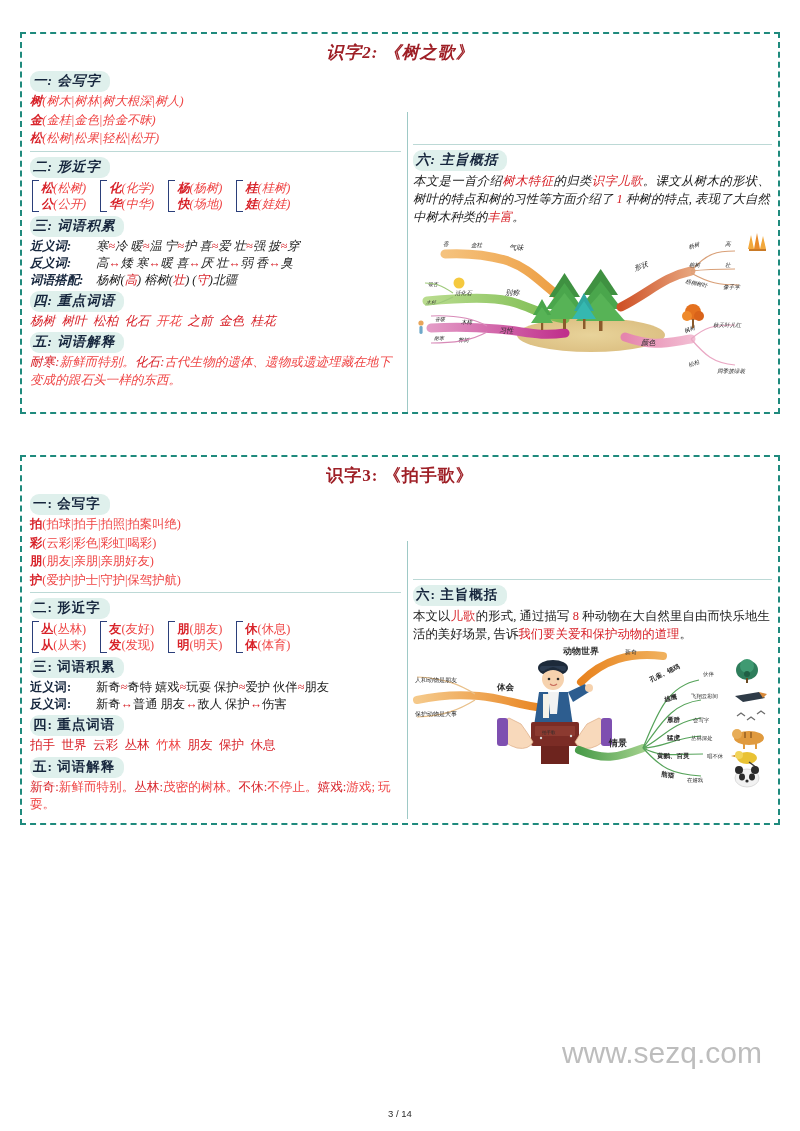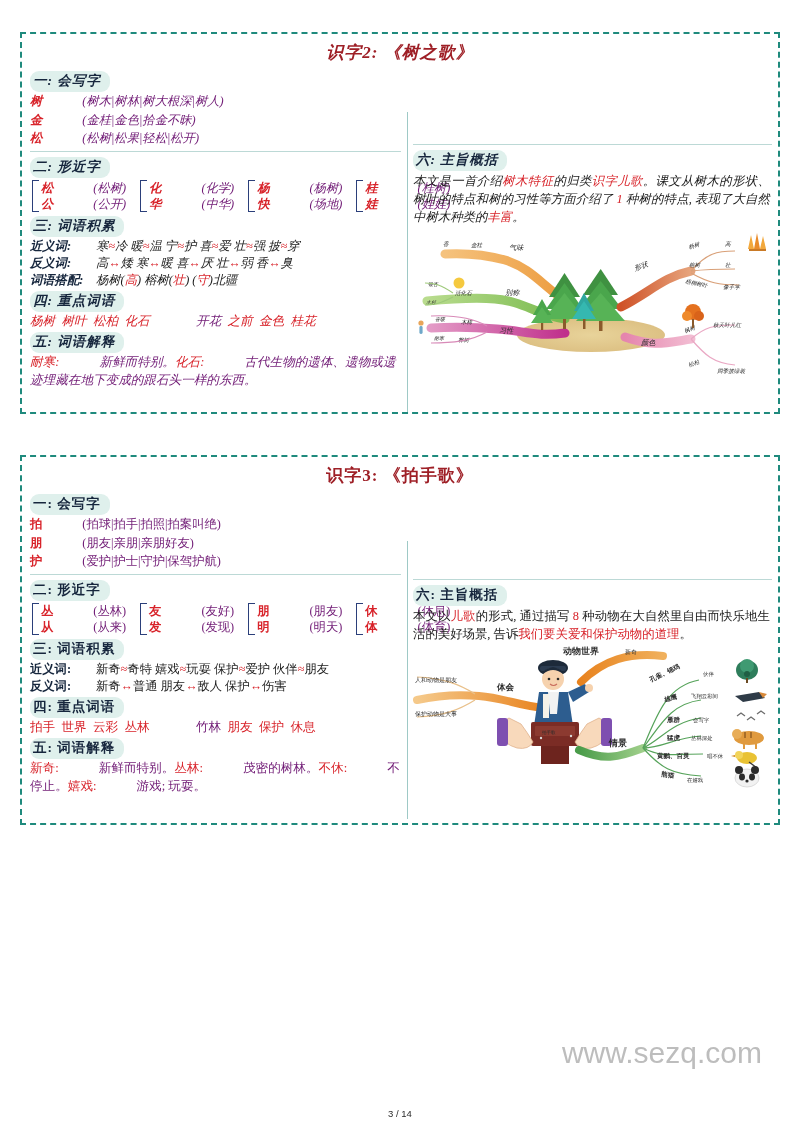--- a/index.html
+++ b/index.html
@@ -67,21 +67,21 @@
   .line {
     font-size: 12.6px;
     line-height: 17.5px;
     color: #1b1b1b;
     white-space: nowrap;
   }
   .ln-wrap { white-space: normal; }
 
   .red   { color: #d8232a; }
   .redb  { color: #d8232a; font-weight: bold; }
-  .dark  { color: #701a75; margin-left: 40px; }
+  .dark  { color: #ef4444; }
 
   
   .hanzi-grid {
     display: grid;
     grid-template-columns: 1fr;
     row-gap: 1px;
   }
   .hz-row { font-size: 12.3px; line-height: 17.5px; white-space: nowrap; }
 
   
@@ -346,20 +346,21 @@
 
   <div class="card" id="card-1">
     <div class="card-title">识字3: 《拍手歌》</div>
     <div class="card-body">
 
       <div class="col-left">
 
         <div class="sec-head">一: 会写字</div>
         <div class="hanzi-grid">
           <div class="hz-row"><span class="redb">拍</span><span class="dark">(拍球|拍手|拍照|拍案叫绝)</span></div>
+          <div class="hz-row"><span class="redb">彩</span><span class="dark">(云彩|彩色|彩虹|喝彩)</span></div>
           <div class="hz-row"><span class="redb">朋</span><span class="dark">(朋友|亲朋|亲朋好友)</span></div>
           <div class="hz-row"><span class="redb">护</span><span class="dark">(爱护|护士|守护|保驾护航)</span></div>
         </div>
 
         <div class="hrule"></div>
 
         <div class="sec-head">二: 形近字</div>
         <div class="xjz-row">
           <div class="brace-group">
             <div class="brace"></div>

